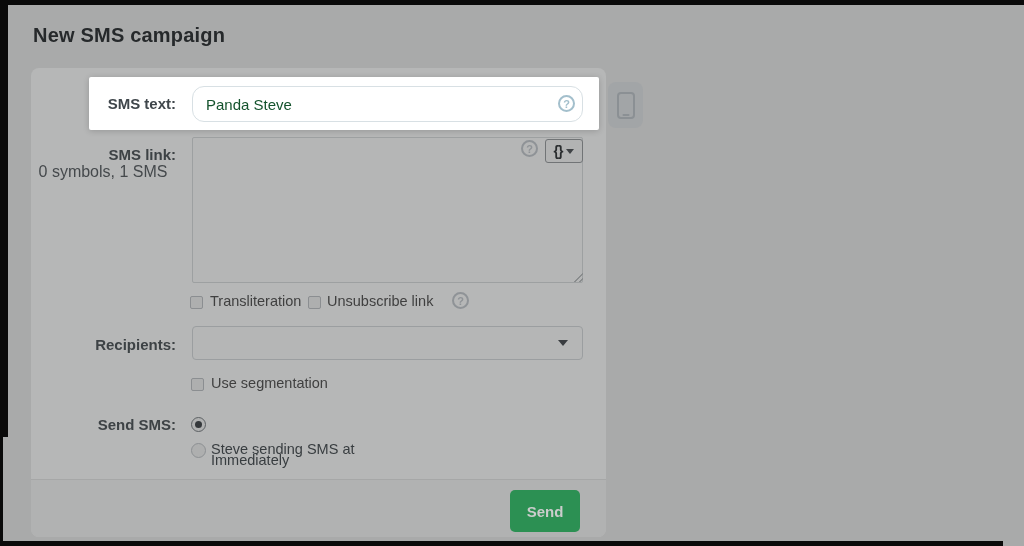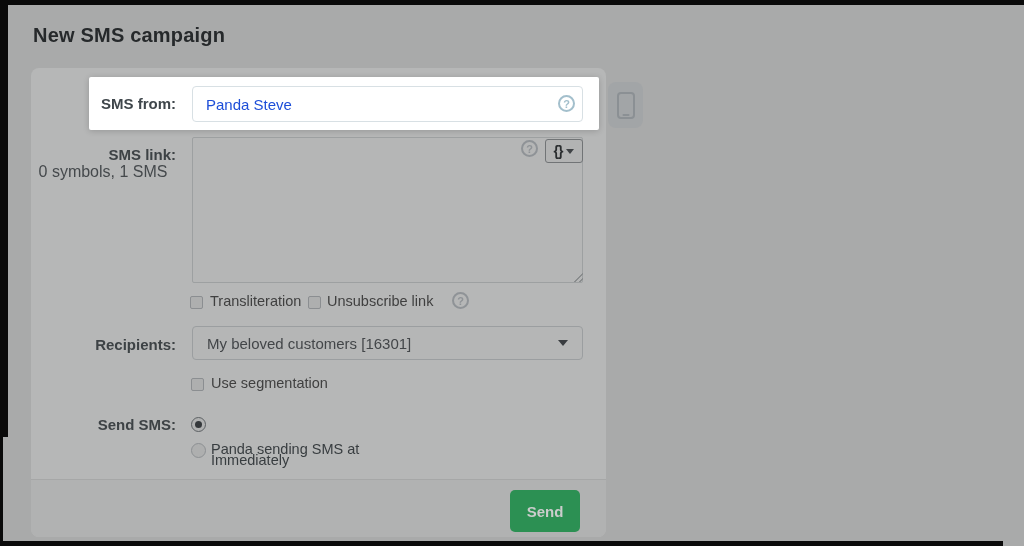--- a/index.html
+++ b/index.html
@@ -18,21 +18,21 @@
 
   .card { position:absolute; left:31px; top:68px; width:575px; height:469px; background:#b6b7b7; border-radius:8px; }
   .card-footer { position:absolute; left:31px; top:479px; width:575px; height:58px; background:#b1b2b2; border-top:1px solid #a6a7a7; border-radius:0 0 8px 8px; }
 
   .spotlight { position:absolute; left:89px; top:77px; width:510px; height:53px; background:#ffffff; border-radius:2px; box-shadow:0 1px 6px rgba(0,0,0,0.18); }
 
   .flabel { position:absolute; left:30px; width:146px; text-align:right; font-size:15px; font-weight:700; color:#3d4245; }
   .flabel.bright { color:#3f464b; }
   .sublabel { position:absolute; left:30px; width:146px; text-align:center; font-size:16px; font-weight:400; color:#45494c; }
 
-  .text-input { position:absolute; left:192px; top:86px; width:391px; height:36px; background:#ffffff; border:1px solid #d8e0e4; border-radius:4px; padding:0 34px 0 13px; font-family:"Liberation Sans",sans-serif; font-size:15px; color:#1d4ed8; outline:none; }
+  .text-input { position:absolute; left:192px; top:86px; width:391px; height:36px; background:#ffffff; border:1px solid #d8e0e4; border-radius:12px; padding:0 34px 0 13px; font-family:"Liberation Sans",sans-serif; font-size:15px; color:#14532d; outline:none; }
 
   .help-icon { position:absolute; width:17px; height:17px; border-radius:50%; font-size:11px; font-weight:700; display:flex; align-items:center; justify-content:center; cursor:pointer; }
   .help-icon.light { border:2px solid #a3bfcc; color:#a3bfcc; }
   .help-icon.dim { border:2px solid #8f9397; color:#8f9397; }
 
   .phone-tile { position:absolute; left:608px; top:82px; width:35px; height:46px; background:#a2a5a7; border-radius:8px; display:flex; align-items:center; justify-content:center; cursor:pointer; }
   .phone-icon { position:relative; width:18px; height:27px; border:2.5px solid #8b9094; border-radius:4px; }
   .phone-home { position:absolute; left:50%; bottom:1px; transform:translateX(-50%); width:7px; height:2px; background:#8b9094; border-radius:1px; }
 
   .sms-textarea { position:absolute; left:192px; top:137px; width:391px; height:146px; background:#b5b6b6; border:1px solid #9da0a1; border-radius:2px; resize:none; outline:none; font-family:"Liberation Sans",sans-serif; font-size:15px; color:#3a3f42; padding:8px 10px; }
@@ -66,21 +66,21 @@
   <div class="frame frame-left-thin"></div>
   <div class="frame frame-bottom"></div>
 
   <h1 class="page-title">New SMS campaign</h1>
 
   <div class="card"></div>
   <div class="card-footer"></div>
 
   <div class="spotlight"></div>
 
-  <label class="flabel bright" style="top:95px;">SMS from:</label>
+  <label class="flabel bright" style="top:95px;">SMS text:</label>
   <input class="text-input" type="text" value="Panda Steve" style="">
   <div class="help-icon light" style="left:558px;top:95px;">?</div>
 
   <div class="phone-tile">
     <div class="phone-icon">
       <div class="phone-home"></div>
     </div>
   </div>
 
   <label class="flabel" style="top:146px;">SMS link:</label>
@@ -94,30 +94,29 @@
   </div>
 
   <div class="checkbox" style="left:190px;top:296px;"></div>
   <div class="cb-label" style="left:210px;top:293px;">Transliteration</div>
   <div class="checkbox" style="left:308px;top:296px;"></div>
   <div class="cb-label" style="left:327px;top:293px;">Unsubscribe link</div>
   <div class="help-icon dim" style="left:452px;top:292px;">?</div>
 
   <label class="flabel" style="top:336px;">Recipients:</label>
   <div class="select">
-    <span class="select-value">My beloved customers [16301]</span>
     <span class="caret"></span>
   </div>
 
   <div class="checkbox" style="left:191px;top:378px;"></div>
   <div class="cb-label" style="left:211px;top:375px;">Use segmentation</div>
 
   <label class="flabel" style="top:416px;">Send SMS:</label>
   <div class="radio selected" style="left:191px;top:417px;">
     <div class="radio-dot"></div>
   </div>
   <div class="radio-label" style="left:211px;top:415px;margin-top:37px;">Immediately</div>
   <div class="radio" style="left:191px;top:443px;"></div>
-  <div class="radio-label" style="left:211px;top:441px;">Panda sending SMS at</div>
+  <div class="radio-label" style="left:211px;top:441px;">Steve sending SMS at</div>
 
   <button class="send-btn">Send</button>
 
 </div>
 
 </body></html>

